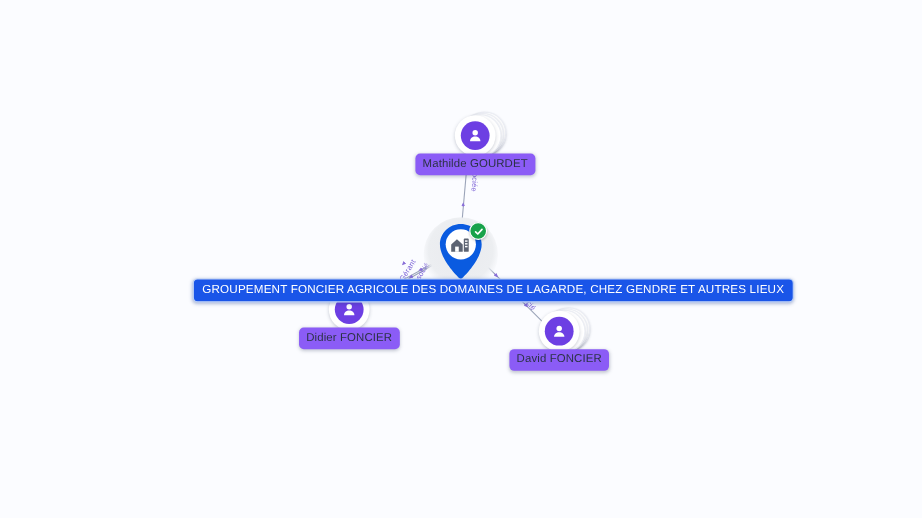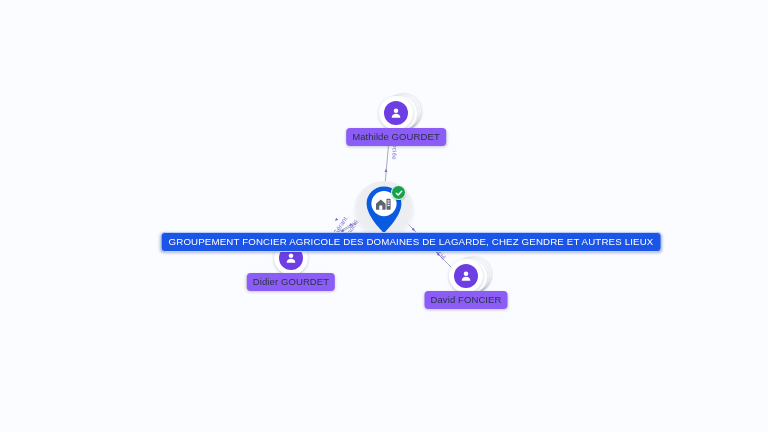--- a/index.html
+++ b/index.html
@@ -151,21 +151,21 @@
   <div class="node" style="left:291px;top:258px;">
     <div class="person">
       <div class="halo"></div>
       <div class="avatar">
         <svg width="14" height="14" viewBox="0 0 24 24" fill="#ffffff">
           <circle cx="12" cy="8" r="3.9"></circle>
           <path d="M4.6 20c0-4.1 3.3-6.6 7.4-6.6s7.4 2.5 7.4 6.6z"></path>
         </svg>
       </div>
     </div>
-    <div class="chip">Didier GOURDET</div>
+    <div class="chip">Didier FONCIER</div>
   </div>
 
   <div class="node" style="left:466px;top:276px;">
     <div class="person">
       <div class="stack s1"></div>
       <div class="stack s2"></div>
       <div class="stack s3"></div>
       <div class="halo"></div>
       <div class="avatar">
         <svg width="14" height="14" viewBox="0 0 24 24" fill="#ffffff">

